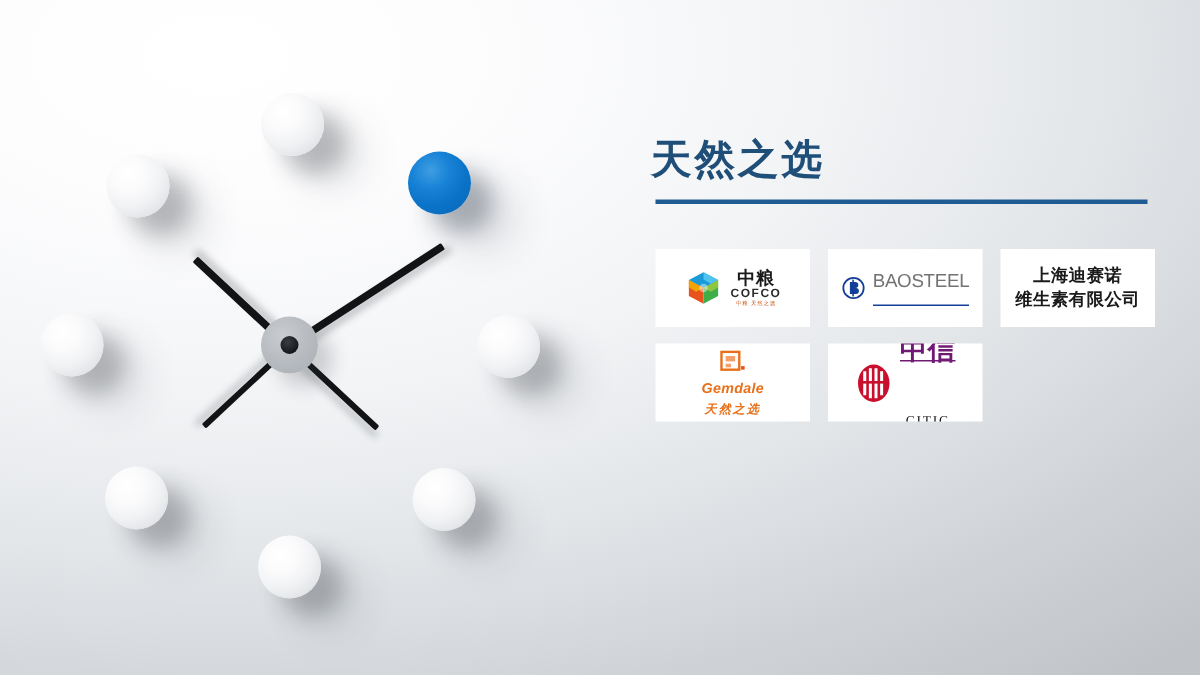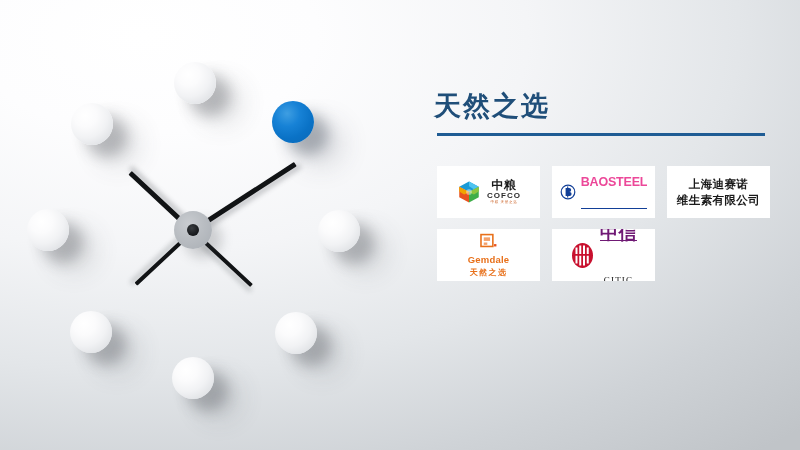--- a/index.html
+++ b/index.html
@@ -206,41 +206,42 @@
   .cofco-tag {
     font-size: 3.6px;
     color: #c85a1c;
     letter-spacing: 0.6px;
     margin-top: 1px;
   }
 
   
   .baosteel-text {
     font-size: 12.5px;
-    font-weight: bold;
-    color: #ec4899;
+    font-weight: normal;
+    color: #737373;
     letter-spacing: -0.2px;
     border-bottom: 1.6px solid #123f97;
-    padding-bottom: 19px;
+    padding-bottom: 9px;
   }
 
   
   .disano-line {
     font-size: 11.5px;
     font-weight: bold;
     color: #1a1a1a;
     letter-spacing: 0.4px;
   }
 
   
   .gemdale-stack {
     display: flex;
     flex-direction: column;
     align-items: center;
     gap: 2px;
+    font-style: italic;
   }
   .gemdale-en {
     font-size: 9.5px;
     font-weight: bold;
     color: #e8701a;
     letter-spacing: 0.2px;
   }
   .gemdale-cn {
     font-size: 8px;
     font-weight: bold;

